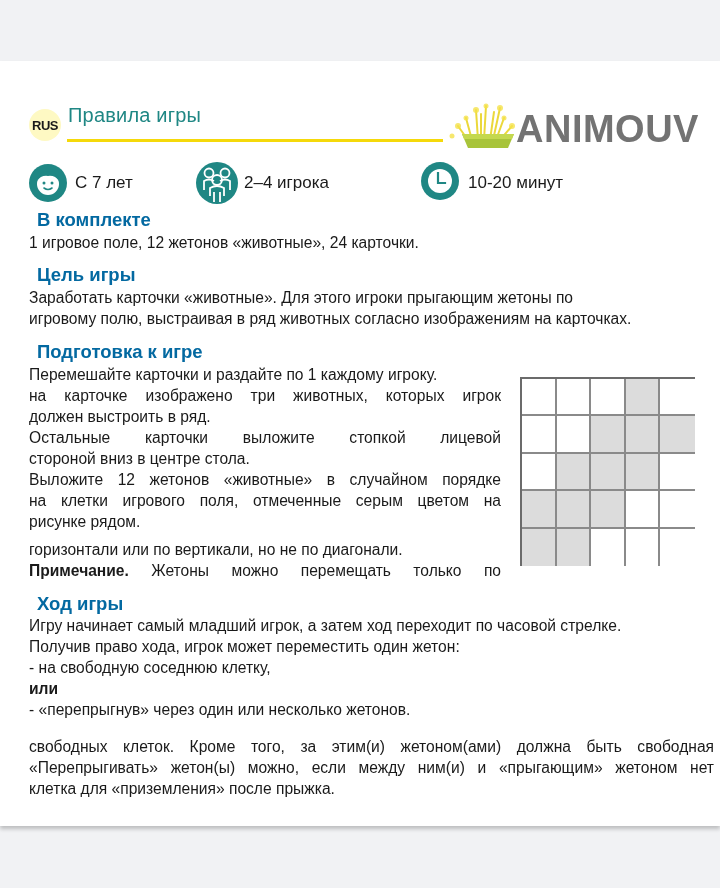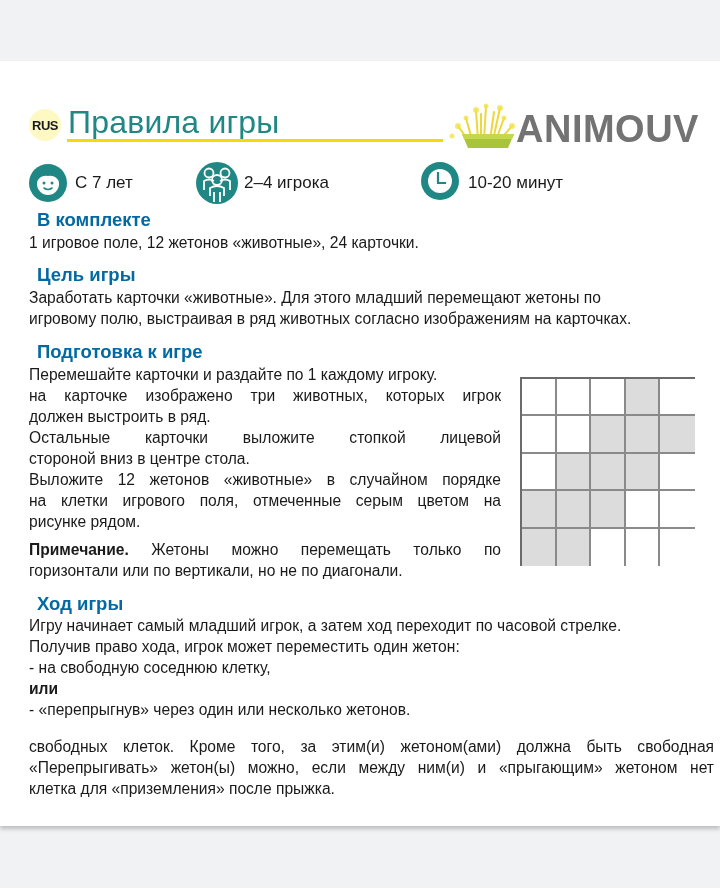--- a/index.html
+++ b/index.html
@@ -11,21 +11,21 @@
     box-shadow: 0 3px 4px rgba(0,0,0,0.22);
   }
   .abs { position: absolute; }
   
   .rus-badge {
     left: 29px; top: 109px; width: 32px; height: 32px; border-radius: 50%;
     background: #fef9c3; color: #1a1a1a; font-size: 13px; font-weight: bold;
     display: flex; align-items: center; justify-content: center; letter-spacing: -0.5px;
   }
   .title {
-    left: 68px; top: 104px; font-size: 32px; color: #1f8784; font-weight: normal;
+    left: 68px; top: 104px; font-size: 20px; color: #1f8784; font-weight: normal;
     letter-spacing: 0.2px;
   }
   .title-rule { left: 67px; top: 139px; width: 376px; height: 3px; background: #f5d90a; }
   .logo { left: 448px; top: 96px; width: 270px; height: 60px; }
   .logo-text {
     position: absolute; left: 68px; top: 12px; font-size: 38px; font-weight: bold;
     color: #737373; letter-spacing: 0.5px;
   }
   
   .info-icon { width: 38px; height: 38px; border-radius: 50%; background: #1f8784; }
@@ -116,38 +116,38 @@
     <path d="M17 11 L17 21 L24 21" stroke="#1f8784" stroke-width="2.2" fill="none" stroke-linecap="square"></path>
   </svg>
 </div>
 <div class="abs info-text" style="left:468px;top:173px;">10-20 минут</div>
 
 <div class="abs h2" style="top:209px;">В комплекте</div>
 <div class="abs p" style="top:232px;">1 игровое поле, 12 жетонов «животные», 24 карточки.</div>
 
 <div class="abs h2" style="top:264px;">Цель игры</div>
 <div class="abs p" style="top:287px;width:690px;">
-  <span class="line">Заработать карточки «животные». Для этого младший перемещают жетоны по</span>
+  <span class="line">Заработать карточки «животные». Для этого игроки прыгающим жетоны по</span>
   <span class="line">игровому полю, выстраивая в ряд животных согласно изображениям на карточках.</span>
 </div>
 
 <div class="abs h2" style="top:341px;">Подготовка к игре</div>
 <div class="abs p" style="top:364px;width:472px;">
   <span class="line">Перемешайте карточки и раздайте по 1 каждому игроку.</span>
   <span class="line j">на карточке изображено три животных, которых игрок</span>
   <span class="line">должен выстроить в ряд.</span>
   <span class="line j">Остальные карточки выложите стопкой лицевой</span>
   <span class="line">стороной вниз в центре стола.</span>
   <span class="line j">Выложите 12 жетонов «животные» в случайном порядке</span>
   <span class="line j">на клетки игрового поля, отмеченные серым цветом на</span>
   <span class="line">рисунке рядом.</span>
 </div>
 <div class="abs p" style="top:539px;width:472px;">
+  <span class="line">горизонтали или по вертикали, но не по диагонали.</span>
   <span class="line j"><b>Примечание.</b> <span>Жетоны можно перемещать только по</span></span>
-  <span class="line">горизонтали или по вертикали, но не по диагонали.</span>
 </div>
 
 <div class="abs board" id="board">
     <div class="cell"></div>
     <div class="cell"></div>
     <div class="cell"></div>
     <div class="cell gray"></div>
     <div class="cell edge-r"></div>
     <div class="cell"></div>
     <div class="cell"></div>

